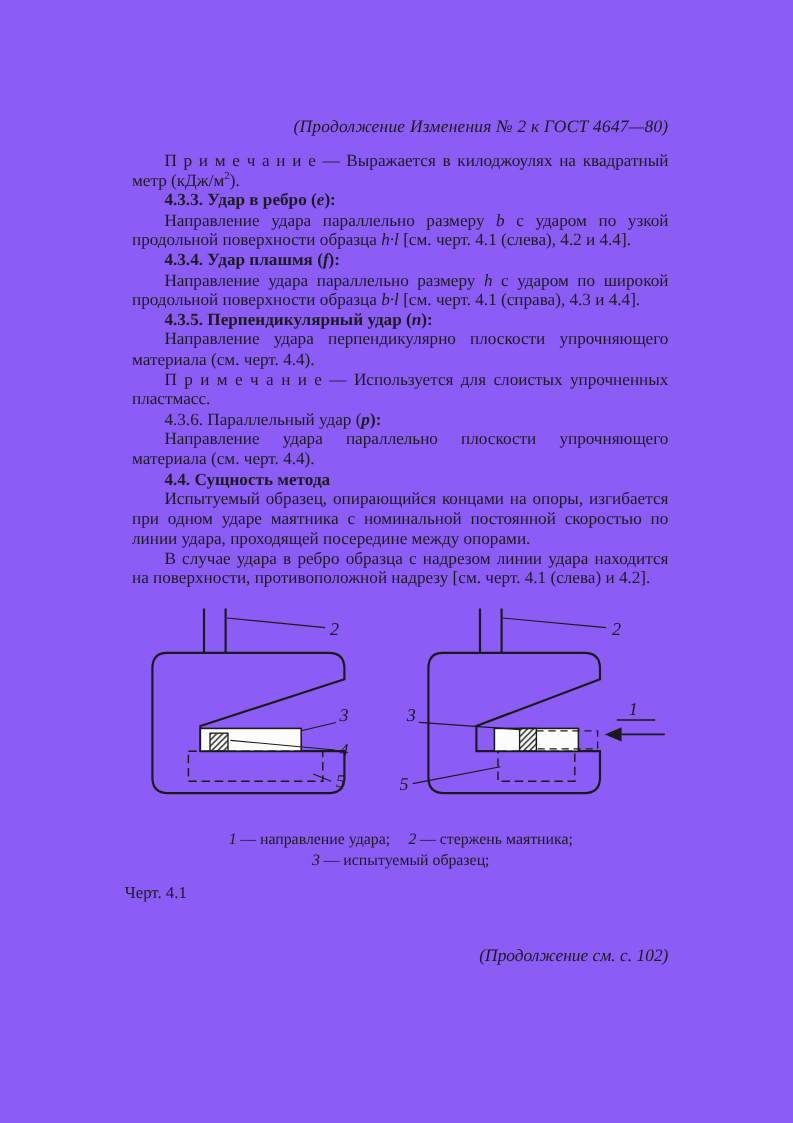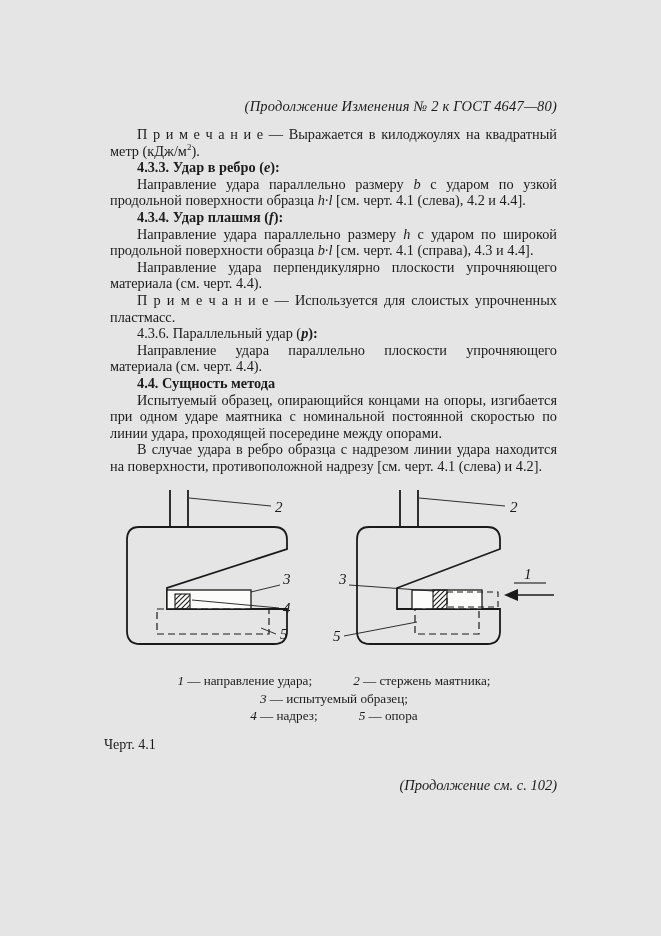--- a/index.html
+++ b/index.html
@@ -1,19 +1,19 @@
 <!DOCTYPE html>
 <html lang="ru"><head>
 <meta charset="utf-8">
 <style>
   * { margin:0; padding:0; box-sizing:border-box; }
   html,body { background:#ffffff; }
   body { font-family:"Liberation Serif","DejaVu Serif",serif; color:#1b1b1b; }
   .page {
-    width:661px; height:936px; background:#e5e5e5;
+    width:661px; height:936px; background:#8b5cf6;
     position:relative; padding:98px 104px 0 110px; overflow:hidden;
   }
   .header {
     text-align:right; font-style:italic; font-size:14.5px;
     margin-bottom:11px; letter-spacing:.2px;
   }
   .textblock p {
     font-size:14.3px; line-height:16.6px;
     text-align:justify; text-indent:27px;
   }
@@ -25,39 +25,40 @@
   .diagram-wrap { margin-top:14px; margin-left:2px; width:460px; }
   svg text {
     font-family:"Liberation Serif","DejaVu Serif",serif;
     font-style:italic; font-size:15px; fill:#1a1a1a;
   }
   .legend {
     margin-top:8px; text-align:center; font-size:13.2px; line-height:17.5px;
     margin-left:-6px; width:460px;
   }
   .legend i { font-style:italic; padding-right:3px; }
-  .legend .li { margin:0 19px; white-space:nowrap; }
+  .legend .li { margin:0 6px; white-space:nowrap; }
   .caption { font-size:14px; margin-top:12px; margin-left:-6px; width:460px;}
   .footer {
-    text-align:right; font-style:italic; font-size:14.5px; margin-top:24px;
+    text-align:right; font-style:italic; font-size:14.5px; margin-top:36px;
   }
 </style>
 </head>
 <body>
 
 <div class="page">
 
   <div class="header">(Продолжение Изменения № 2 к ГОСТ 4647—80)</div>
 
   <div class="textblock">
     <p class="note"><span>П р и м е ч а н и е — Выражается в килоджоулях на квадратный метр (кДж/м</span><sup>2</sup><span>).</span></p>
     <p class="h"><span style="font-weight: bold;">4.3.3. Удар в ребро (</span><span style="font-style: italic; font-weight: bold;">е</span><span style="font-weight: bold;">):</span></p>
     <p class="body"><span>Направление удара параллельно размеру </span><span style="font-style: italic;">b</span><span> с ударом по узкой продольной поверхности образца </span><span style="font-style: italic;">h·l</span><span> [см. черт. 4.1 (слева), 4.2 и 4.4].</span></p>
     <p class="h"><span style="font-weight: bold;">4.3.4. Удар плашмя (</span><span style="font-style: italic; font-weight: bold;">f</span><span style="font-weight: bold;">):</span></p>
     <p class="body"><span>Направление удара параллельно размеру </span><span style="font-style: italic;">h</span><span> с ударом по широкой продольной поверхности образца </span><span style="font-style: italic;">b·l</span><span> [см. черт. 4.1 (справа), 4.3 и 4.4].</span></p>
+    <p class="h"><span style="font-weight: bold;">4.3.5. Перпендикулярный удар (</span><span style="font-style: italic; font-weight: bold;">n</span><span style="font-weight: bold;">):</span></p>
     <p class="body"><span>Направление удара перпендикулярно плоскости упрочняющего материала (см. черт. 4.4).</span></p>
     <p class="note"><span>П р и м е ч а н и е — Используется для слоистых упрочненных пластмасс.</span></p>
     <p class="h"><span style="font-weight: normal;">4.3.6. Параллельный удар (</span><span style="font-style: italic; font-weight: bold;">р</span><span style="font-weight: bold;">):</span></p>
     <p class="body"><span>Направление удара параллельно плоскости упрочняющего материала (см. черт. 4.4).</span></p>
     <p class="h"><span style="font-weight: bold;">4.4. Сущность метода</span></p>
     <p class="body"><span>Испытуемый образец, опирающийся концами на опоры, изгибается при одном ударе маятника с номинальной постоянной скоростью по линии удара, проходящей посередине между опорами.</span></p>
     <p class="body"><span>В случае удара в ребро образца с надрезом линии удара находится на поверхности, противоположной надрезу [см. черт. 4.1 (слева) и 4.2].</span></p>
   </div>
 
   <div class="diagram-wrap">
@@ -113,23 +114,19 @@
       <text x="412" y="91">1</text>
     </svg>
   </div>
 
   <div class="legend">
     <div class="legend-line">
       <span class="li"><i>1</i><span>— направление удара;</span></span>
       <span class="li"><i>2</i><span>— стержень маятника;</span></span>
       <span class="li"><i>3</i><span>— испытуемый образец;</span></span>
     </div>
-    <div class="legend-line">
-      <span class="li"><i>4</i><span>— надрез;</span></span>
-      <span class="li"><i>5</i><span>— опора</span></span>
-    </div>
   </div>
 
   <div class="caption">Черт. 4.1</div>
 
   <div class="footer">(Продолжение см. с. 102)</div>
 
 </div>
 
 </body></html>

